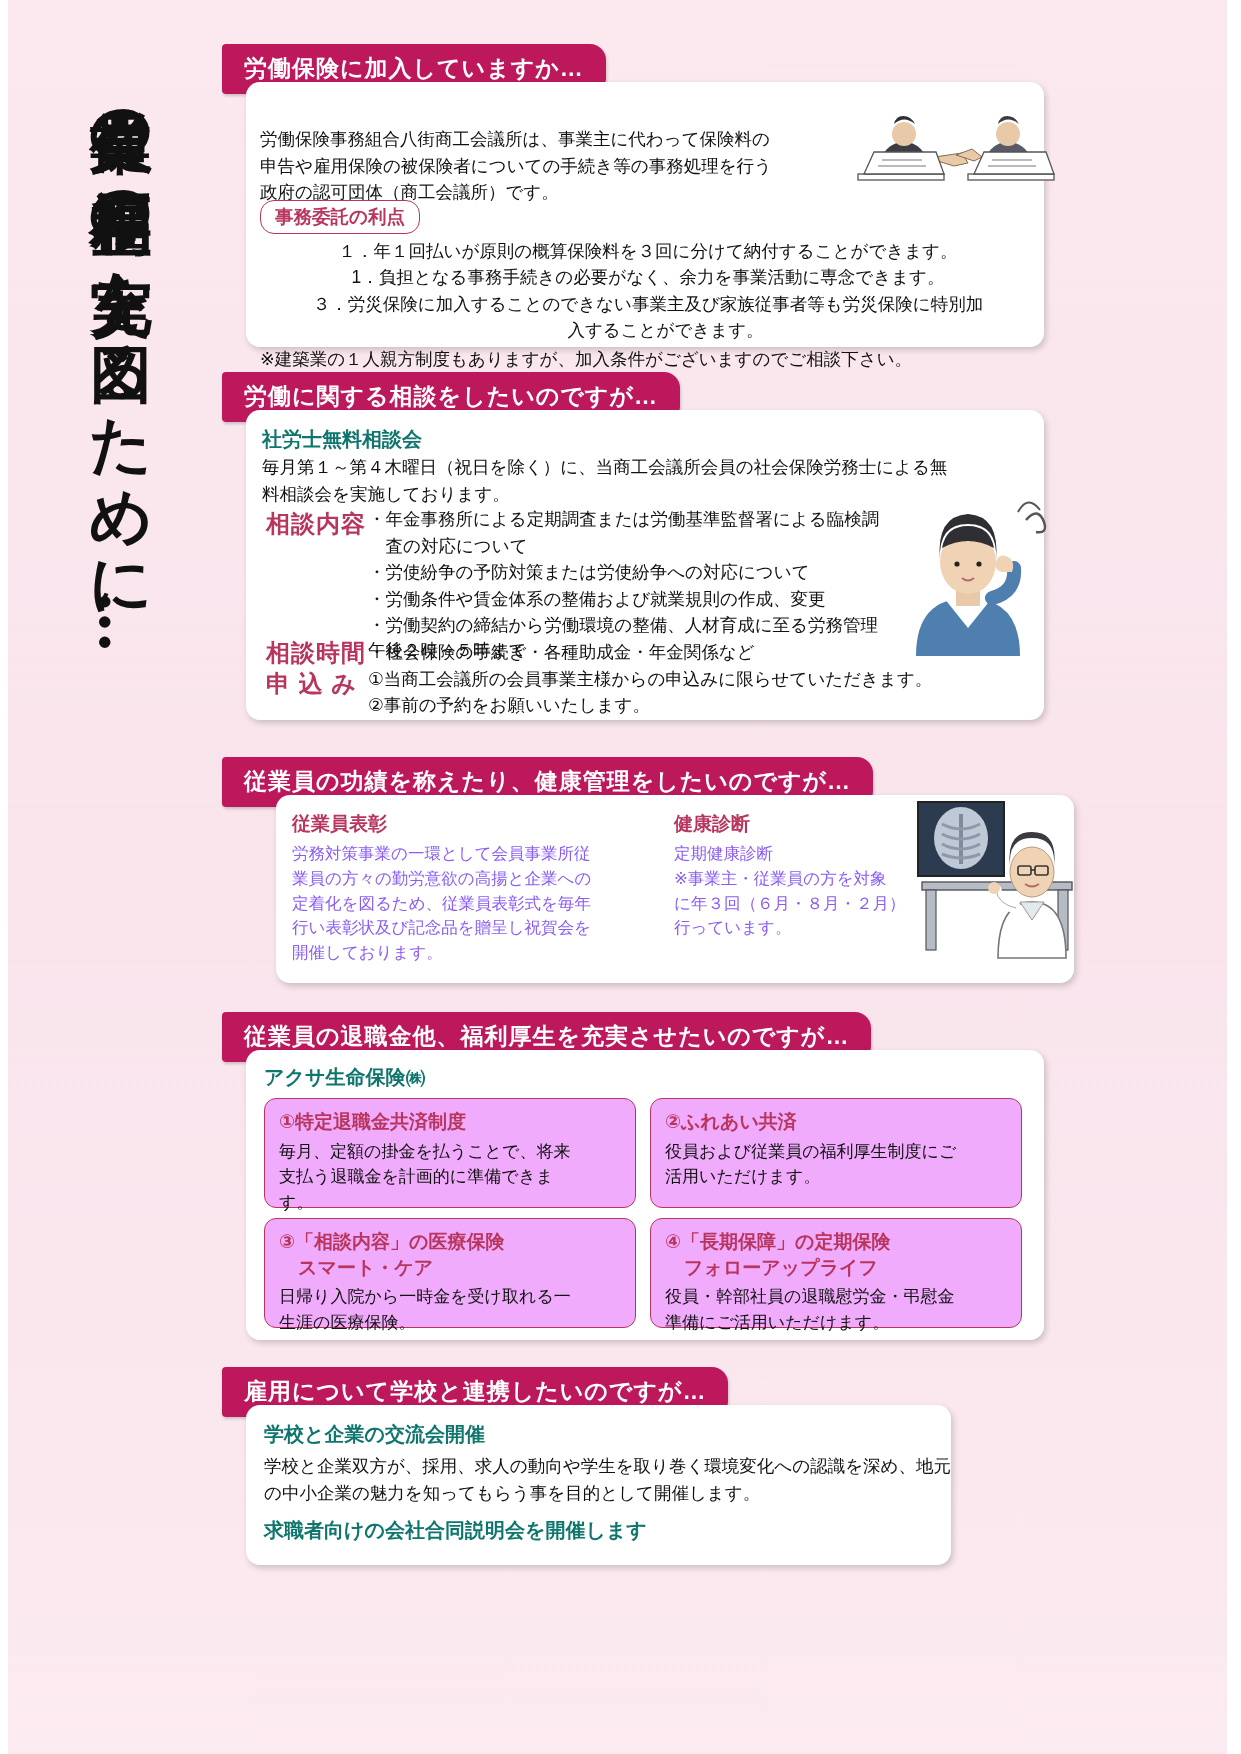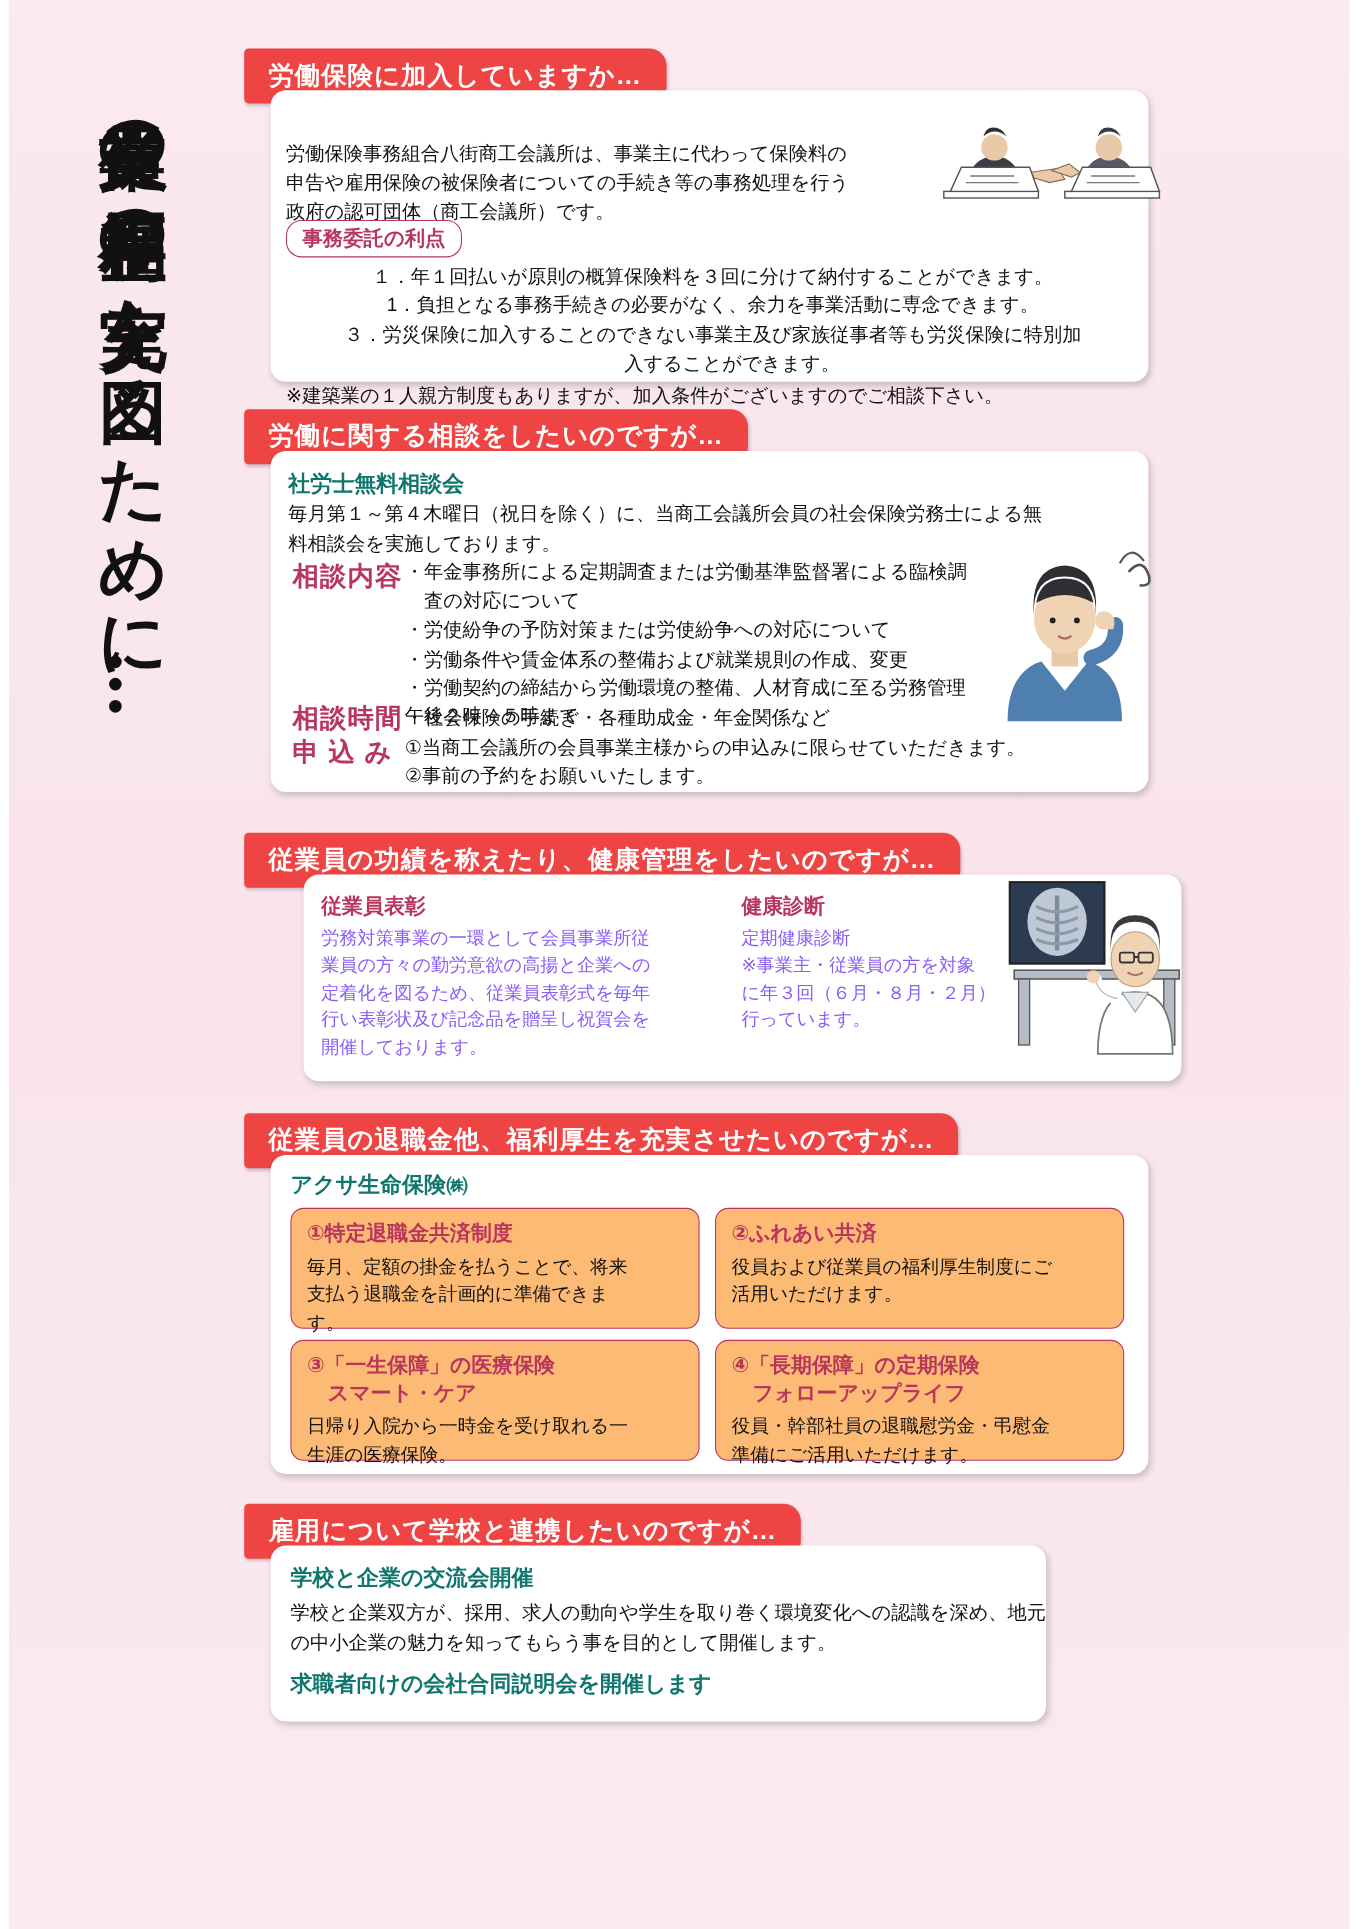--- a/index.html
+++ b/index.html
@@ -33,21 +33,21 @@
     font-size:62px;
     line-height:1.08;
     letter-spacing:2px;
     color:#111;
     white-space:nowrap;
   }
 
   
   .ribbon{
     position:absolute;
-    background:#ef4444;
+    background:#be185d;
     color:#ffffff;
     font-weight:bold;
     font-size:23px;
     letter-spacing:1px;
     padding:9px 22px 10px 22px;
     border-radius:4px 16px 16px 4px;
     box-shadow:1px 2px 3px rgba(0,0,0,.18);
     white-space:nowrap;
   }
 
@@ -90,21 +90,21 @@
   .numlist li{font-size:17.5px;line-height:1.5;color:#111;text-align:center;}
   .note{font-size:17.5px;color:#111;line-height:1.5;}
   .dotlist{list-style:none;margin:0;padding:0;}
   .dotlist li{font-size:17.5px;line-height:1.52;color:#111;}
 
   
   .subbox{
     position:absolute;
     border:1.7px solid #b8365e;
     border-radius:12px;
-    background:#fdba74;
+    background:#f0abfc;
     padding:10px 14px 12px 14px;
     box-sizing:border-box;
   }
   .subbox .t{color:#b8365e;font-weight:bold;font-size:19px;line-height:1.35;}
   .subbox .d{font-size:17px;line-height:1.5;color:#111;margin-top:4px;}
 
   
   .ill{position:absolute;}
 </style>
 </head>
@@ -242,21 +242,21 @@
 す。</div>
   </div>
 
   <div class="subbox" style="left:404px;top:48px;width:372px;height:110px;">
     <div class="t" style="white-space:pre-line;">②ふれあい共済</div>
     <div class="d" style="white-space:pre-line;">役員および従業員の福利厚生制度にご
 活用いただけます。</div>
   </div>
 
   <div class="subbox" style="left:18px;top:168px;width:372px;height:110px;">
-    <div class="t" style="white-space:pre-line;">③「一生保障」の医療保険
+    <div class="t" style="white-space:pre-line;">③「相談内容」の医療保険
 　スマート・ケア</div>
     <div class="d" style="white-space:pre-line;">日帰り入院から一時金を受け取れる一
 生涯の医療保険。</div>
   </div>
 
   <div class="subbox" style="left:404px;top:168px;width:372px;height:110px;">
     <div class="t" style="white-space:pre-line;">④「長期保障」の定期保険
 　フォローアップライフ</div>
     <div class="d" style="white-space:pre-line;">役員・幹部社員の退職慰労金・弔慰金
 準備にご活用いただけます。</div>

